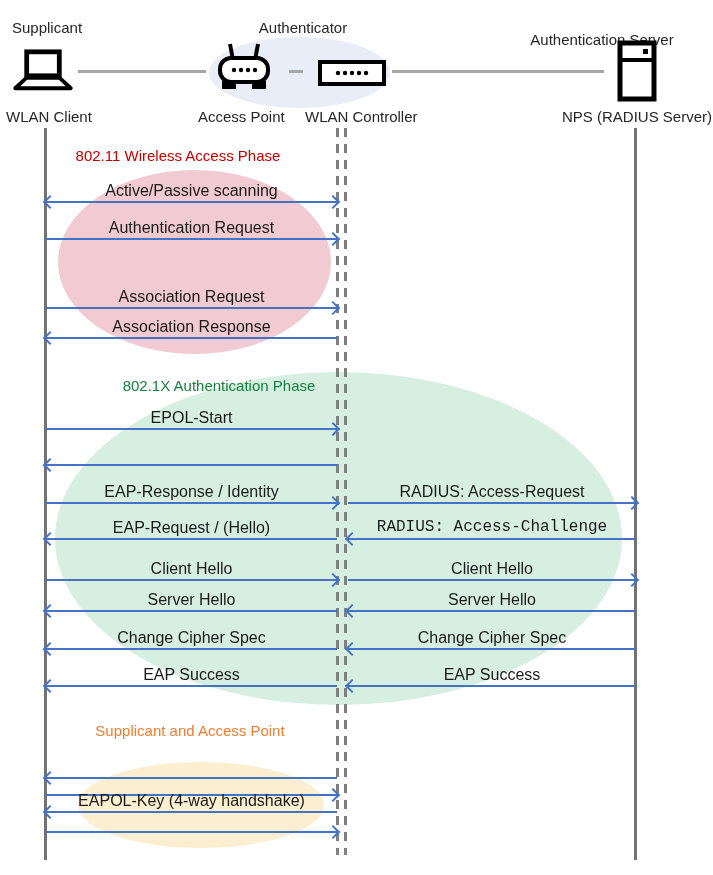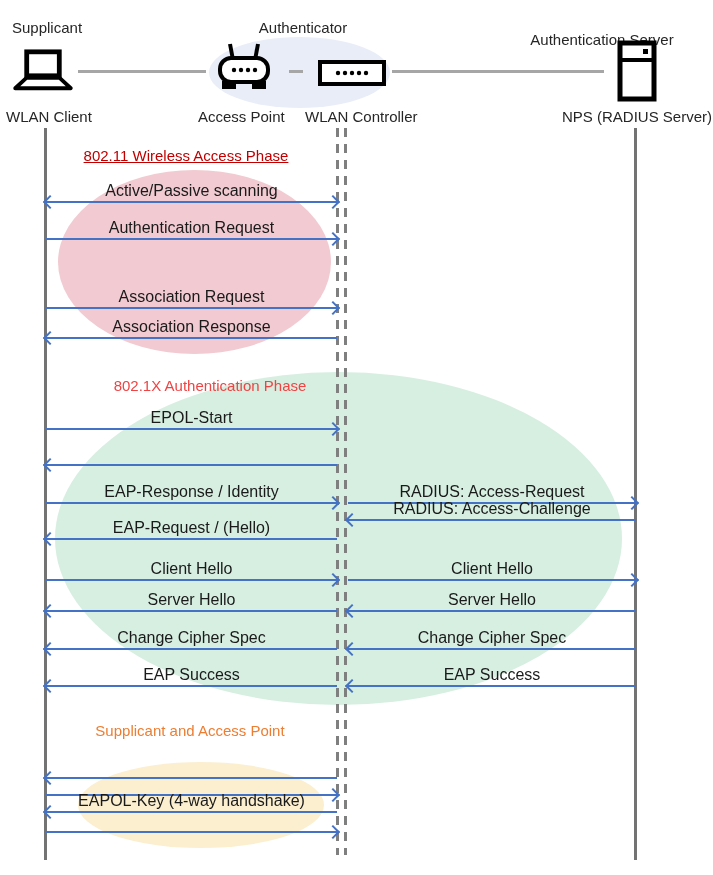--- a/index.html
+++ b/index.html
@@ -23,22 +23,22 @@
   }
 
   
   .phase-ellipse { position:absolute; border-radius:50%; }
   .ellipse-80211 { left:58px;  top:170px; width:273px; height:184px; background:#F1CBD1; }
   .ellipse-8021x { left:55px;  top:372px; width:567px; height:333px; background:#D7EFE1; }
   .ellipse-keyex { left:78px;  top:762px; width:246px; height:86px;  background:#FBEFD0; }
 
   
   .phase-title { position:absolute; font-size:15px; text-align:center; white-space:nowrap; line-height:19px; }
-  .title-80211 { left:40px; top:146px; width:292px; color:#C00000;text-decoration:underline; }
-  .title-8021x { left:60px; top:376px; width:300px; color:#ef4444; }
+  .title-80211 { left:32px; top:146px; width:292px; color:#C00000; }
+  .title-8021x { left:69px; top:376px; width:300px; color:#15803d; }
   .title-keyex { left:44px; top:721px; width:292px; color:#ED7D31; }
 
   
   .msg { position:absolute; height:22px; }
   .msg.half-left  { left:46px;  width:291px; }
   .msg.half-right { left:348px; width:288px; }
   .msg-label {
     position:absolute; left:0; right:0; top:0; height:17px;
     font-size:16px; line-height:17px; text-align:center; color:#1a1a1a; white-space:nowrap;
   }
@@ -175,21 +175,21 @@
   </div>
   <div class="msg half-left" style="top:666px;">
     <div class="msg-label">EAP Success</div>
     <div class="arrow left"></div>
   </div>
 
   <div class="msg half-right" style="top:483px;">
     <div class="msg-label">RADIUS: Access-Request</div>
     <div class="arrow right"></div>
   </div>
-  <div class="msg half-right" style="top:500px;">
+  <div class="msg half-right" style="top:519px;font-family:Liberation Mono, monospace;">
     <div class="msg-label">RADIUS: Access-Challenge</div>
     <div class="arrow left"></div>
   </div>
   <div class="msg half-right" style="top:560px;">
     <div class="msg-label">Client Hello</div>
     <div class="arrow right"></div>
   </div>
   <div class="msg half-right" style="top:591px;">
     <div class="msg-label">Server Hello</div>
     <div class="arrow left"></div>

